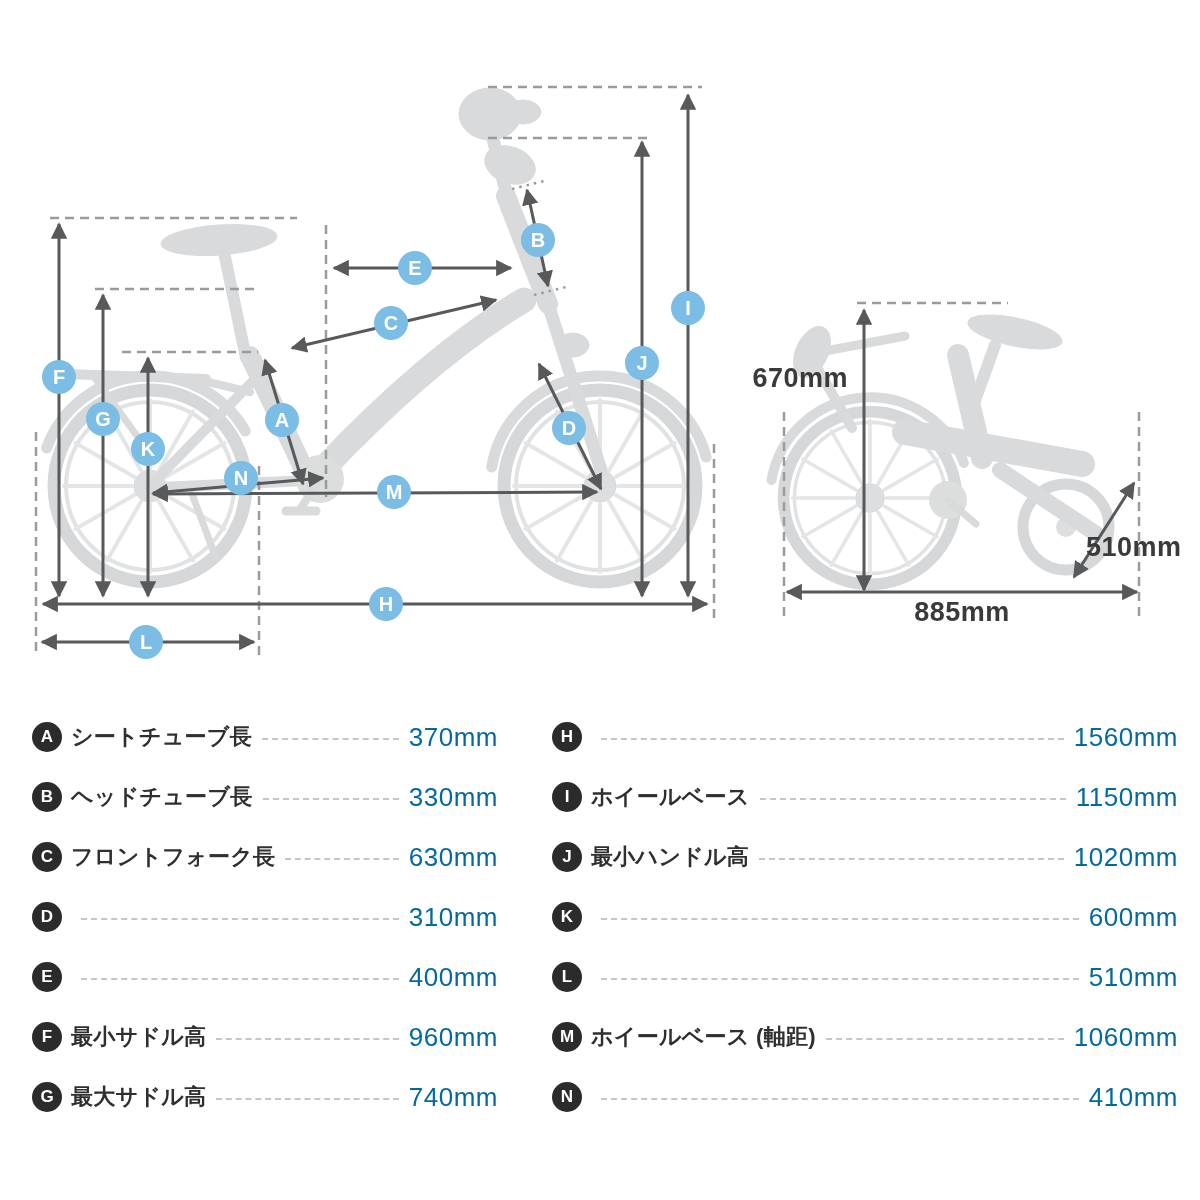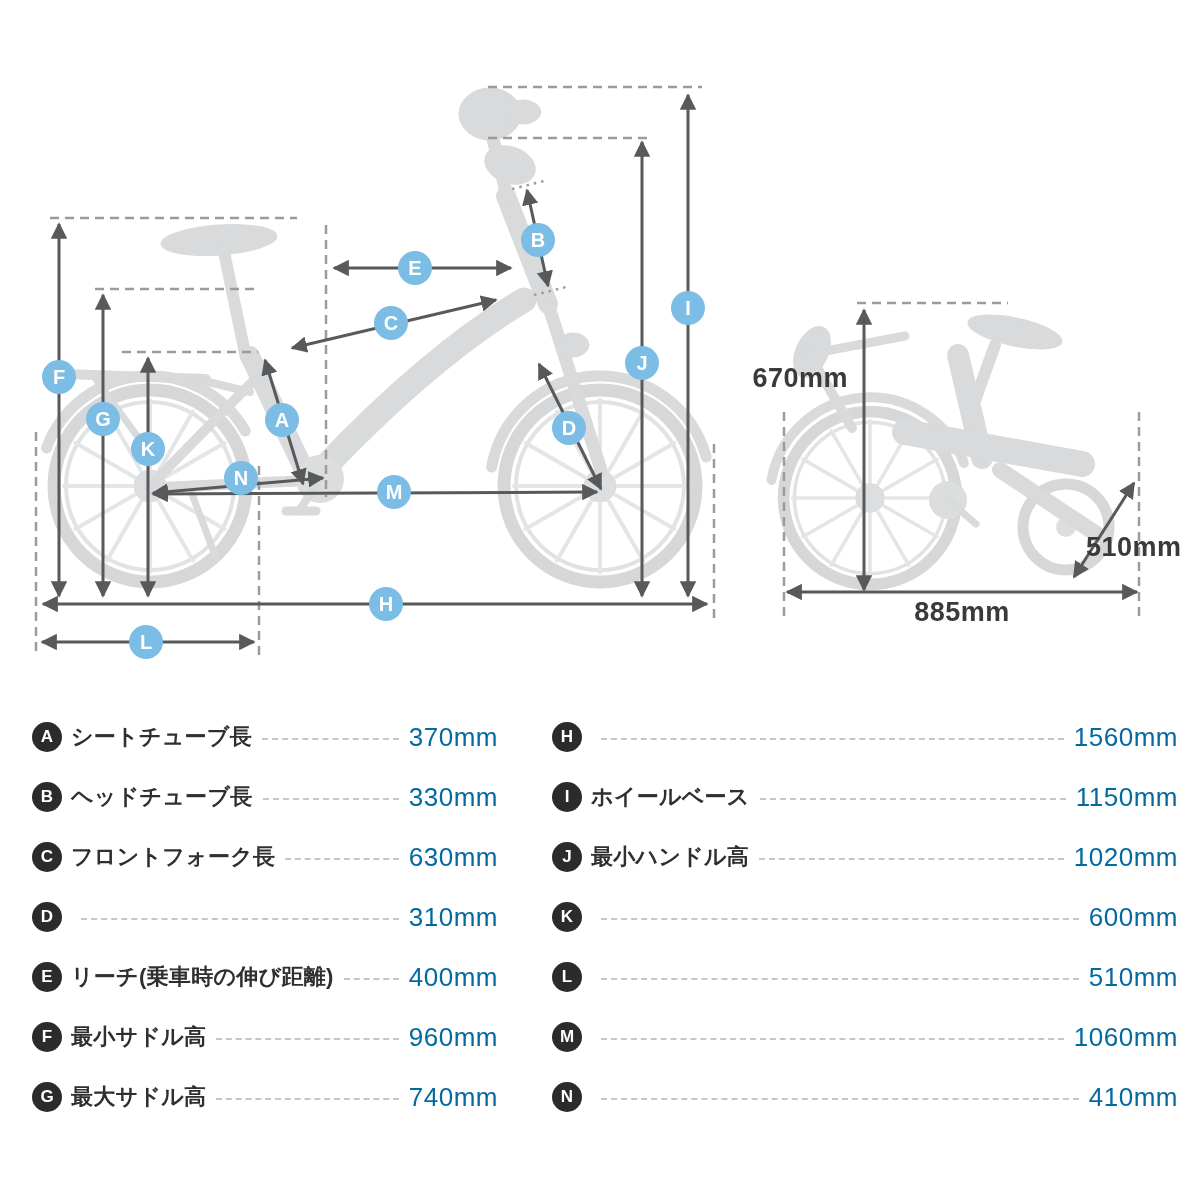--- a/index.html
+++ b/index.html
@@ -226,21 +226,20 @@
       <span class="leader"></span>
       <span class="spec-value">630mm</span>
     </div>
     <div class="spec-row col-left" style="top:898px">
       <span class="badge-dark">D</span>
       <span class="leader"></span>
       <span class="spec-value">310mm</span>
     </div>
     <div class="spec-row col-left" style="top:958px">
       <span class="badge-dark">E</span>
-      <span class="spec-label">リーチ(乗車時の伸び距離)</span>
       <span class="leader"></span>
       <span class="spec-value">400mm</span>
     </div>
     <div class="spec-row col-left" style="top:1018px">
       <span class="badge-dark">F</span>
       <span class="spec-label">最小サドル高</span>
       <span class="leader"></span>
       <span class="spec-value">960mm</span>
     </div>
     <div class="spec-row col-left" style="top:1078px">
@@ -272,20 +271,21 @@
       <span class="leader"></span>
       <span class="spec-value">600mm</span>
     </div>
     <div class="spec-row col-right" style="top:958px">
       <span class="badge-dark">L</span>
       <span class="leader"></span>
       <span class="spec-value">510mm</span>
     </div>
     <div class="spec-row col-right" style="top:1018px">
       <span class="badge-dark">M</span>
+      <span class="spec-label">ホイールベース (軸距)</span>
       <span class="leader"></span>
       <span class="spec-value">1060mm</span>
     </div>
     <div class="spec-row col-right" style="top:1078px">
       <span class="badge-dark">N</span>
       <span class="leader"></span>
       <span class="spec-value">410mm</span>
     </div>
 
   </div>

